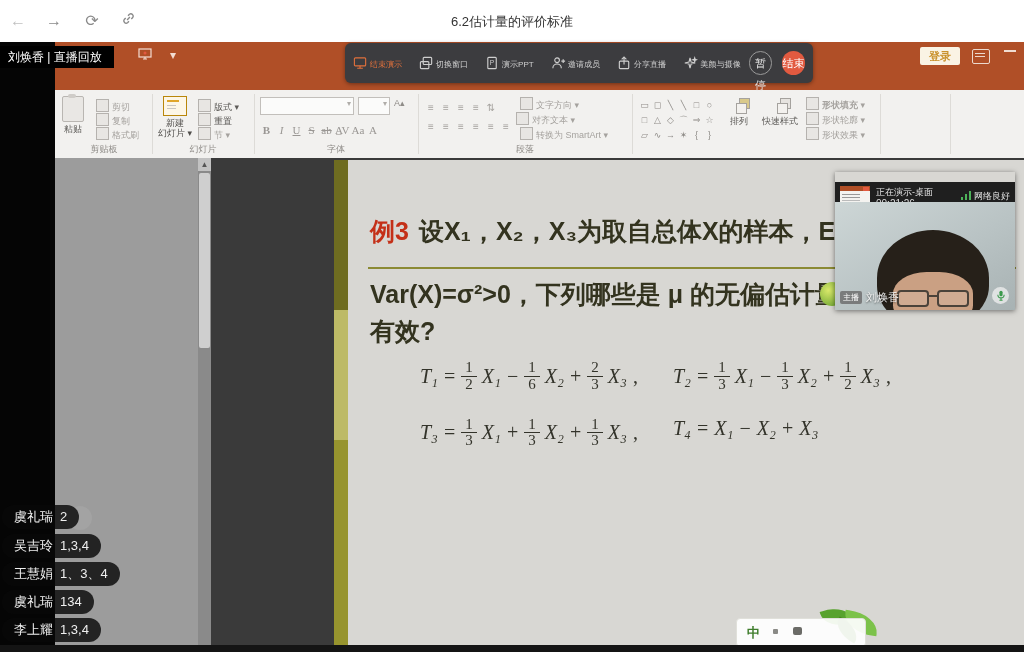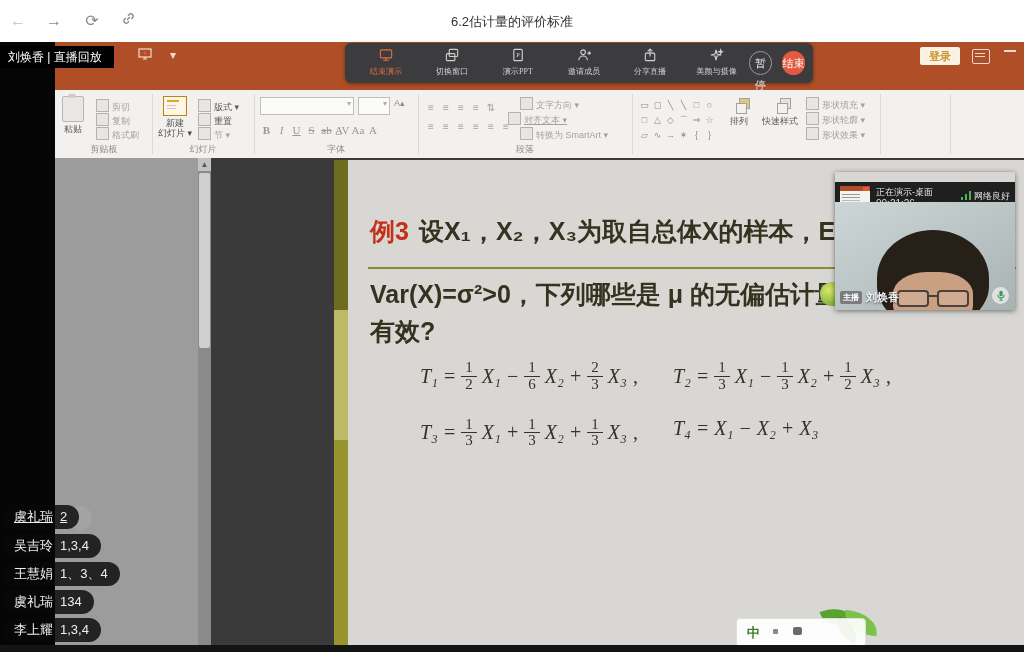--- a/index.html
+++ b/index.html
@@ -24,21 +24,21 @@
   #tabsrow{position:absolute;left:60px;top:70px;height:20px;display:flex;}
   .tab{padding:0 12px;font-size:12px;line-height:20px;color:#f7e4d8;white-space:nowrap;}
   .tab.selected{background:#f2f1ef;color:#b04f27;font-weight:bold;}
 
   #viewerlabel{left:0;top:46px;height:22px;background:#000;color:#fff;font-size:12px;line-height:22px;
                padding:0 12px 0 8px;white-space:nowrap;z-index:40;}
 
   
   #presentbar{left:345px;top:43px;width:468px;height:40px;background:#3c3c3f;border-radius:6px;z-index:45;
               display:flex;align-items:center;padding:0 8px;box-sizing:border-box;box-shadow:0 1px 4px rgba(0,0,0,.4);}
-  .tb-item{width:66px;display:flex;flex-direction:column;align-items:center;color:#cfcfcf;font-family:Liberation Serif, serif;}
+  .tb-item{width:66px;display:flex;flex-direction:row;align-items:center;color:#cfcfcf;}
   .tb-item svg{width:15px;height:15px;}
   .tb-item .lbl{font-size:9px;margin-top:2px;white-space:nowrap;transform:scale(.9);}
   .tb-item.active{color:#e0703c;}
   #pausebtn{margin-left:0;width:44px;height:22px;border:1px solid #9a9a9a;border-radius:12px;color:#e6e6e6;
             font-size:11px;text-align:center;line-height:22px;}
   #endbtn{margin-left:10px;width:48px;height:24px;background:#e25a40;border-radius:13px;color:#fff;
           font-size:11px;text-align:center;line-height:24px;}
 
   
   #ribbon{left:0;top:90px;width:1024px;height:68px;background:#f2f1ef;border-bottom:1px solid #c9c6c2;}
@@ -127,21 +127,21 @@
   .bars i:nth-child(3){left:8px;height:9px;}
   #wc-video{position:absolute;left:0;top:30px;width:180px;height:108px;overflow:hidden;
             background:linear-gradient(150deg,#cdd6d6 0%,#b9c3c4 55%,#a8b2b3 100%);}
   #wc-hair{position:absolute;left:42px;top:28px;width:112px;height:96px;background:#262019;border-radius:50% 50% 42% 42%;}
   #wc-face{position:absolute;left:58px;top:70px;width:80px;height:52px;background:#caa083;border-radius:42% 42% 36% 36%;}
   #wc-glasses{position:absolute;left:62px;top:88px;width:72px;height:14px;}
   #wc-glasses i{position:absolute;top:0;width:28px;height:13px;border:2px solid #4a423a;border-radius:4px;background:rgba(255,255,255,.12);}
   #wc-glasses i:first-child{left:0;}
   #wc-glasses i:last-child{right:0;}
   #wc-glasses:before{content:"";position:absolute;left:30px;top:5px;width:12px;height:2px;background:#4a423a;}
-  #wc-name{position:absolute;left:5px;bottom:5px;display:flex;align-items:center;gap:4px;font-weight:bold;}
+  #wc-name{position:absolute;left:5px;bottom:5px;display:flex;align-items:center;gap:4px;}
   #wc-role{background:rgba(110,110,110,.85);color:#fff;font-size:8px;padding:1px 3px;border-radius:2px;}
   #wc-pername{color:#f2f2f2;font-size:11px;text-shadow:0 1px 2px rgba(0,0,0,.6);}
   #wc-mic{position:absolute;right:6px;bottom:6px;width:17px;height:17px;border-radius:50%;background:rgba(240,240,240,.75);}
   #wc-mic svg{position:absolute;left:3.5px;top:3px;width:10px;height:11px;}
 
   
   .chatpill{position:absolute;left:2px;height:24px;background:rgba(8,8,8,.82);border-radius:13px;color:#efefef;
             font-size:13px;line-height:24px;padding:0 12px;white-space:nowrap;z-index:50;}
   .chatpill .cname{margin-right:7px;}
   #chatavatar{left:68px;top:506px;width:24px;height:24px;border-radius:50%;background:#a3a3a3;z-index:49;}
@@ -274,21 +274,21 @@
       <div style="position:absolute;left:138px;top:8px;font-size:9px;color:#8f8c88;">A▴</div>
       <div id="fontbtns" style="position:absolute;left:4px;top:30px;"><span class="fbtn" style="font-weight: bold;">B</span><span class="fbtn" style="font-style: italic;">I</span><span class="fbtn" style="text-decoration: underline;">U</span><span class="fbtn" style="text-decoration: line-through;">S</span><span class="fbtn" style="text-decoration: line-through;">ab</span><span class="fbtn">A̲V</span><span class="fbtn">Aa</span><span class="fbtn">A</span></div>
       <div class="glabel">字体</div>
     </div>
     <div class="gsep" style="left:418px;"></div>
 
     <div class="rgroup" style="left:420px;width:210px;">
       <div id="parrow1" style="position:absolute;left:4px;top:7px;"><span class="parbtn">≡</span><span class="parbtn">≡</span><span class="parbtn">≡</span><span class="parbtn">≡</span><span class="parbtn">⇅</span></div>
       <div id="parrow2" style="position:absolute;left:4px;top:26px;"><span class="parbtn">≡</span><span class="parbtn">≡</span><span class="parbtn">≡</span><span class="parbtn">≡</span><span class="parbtn">≡</span><span class="parbtn">≡</span></div>
       <div class="smallrow" style="left:100px;top:7px;"><span class="icbox"></span><span>文字方向 ▾</span></div>
-      <div class="smallrow" style="left:88px;top:22px;text-decoration:underline;"><span class="icbox"></span><span>对齐文本 ▾</span></div>
+      <div class="smallrow" style="left:96px;top:22px;"><span class="icbox"></span><span>对齐文本 ▾</span></div>
       <div class="smallrow" style="left:100px;top:37px;"><span class="icbox"></span><span>转换为 SmartArt ▾</span></div>
       <div class="glabel">段落</div>
     </div>
     <div class="gsep" style="left:632px;"></div>
 
     <div class="rgroup" style="left:634px;width:244px;">
       <div id="shapegrid" style="position:absolute;left:4px;top:6px;width:84px;line-height:13px;"><span class="shapecell">▭</span><span class="shapecell">◻</span><span class="shapecell">╲</span><span class="shapecell">╲</span><span class="shapecell">□</span><span class="shapecell">○</span><span class="shapecell">□</span><span class="shapecell">△</span><span class="shapecell">◇</span><span class="shapecell">⌒</span><span class="shapecell">⇒</span><span class="shapecell">☆</span><span class="shapecell">▱</span><span class="shapecell">∿</span><span class="shapecell">→</span><span class="shapecell">✶</span><span class="shapecell">{</span><span class="shapecell">}</span></div>
       <div class="bigbtn en" style="left:96px;top:8px;">
         <div class="arrico">
             <i></i>
@@ -296,21 +296,21 @@
           </div>
         <span>排列</span>
       </div>
       <div class="bigbtn" style="left:128px;top:8px;">
         <div class="arrico">
             <i style="background:#e6e3df;"></i>
             <i></i>
           </div>
         <span>快速样式</span>
       </div>
-      <div class="smallrow" style="left:172px;top:7px;"><span class="icbox"></span><span>形状填充 ▾</span></div>
+      <div class="smallrow" style="left:172px;top:7px;font-weight:bold;"><span class="icbox"></span><span>形状填充 ▾</span></div>
       <div class="smallrow" style="left:172px;top:22px;"><span class="icbox"></span><span>形状轮廓 ▾</span></div>
       <div class="smallrow" style="left:172px;top:37px;"><span class="icbox"></span><span>形状效果 ▾</span></div>
     </div>
     <div class="gsep" style="left:880px;"></div>
 
     <div class="gsep" style="left:950px;"></div>
 
   </div>
 
   <div id="workspace" class="abs"></div>
@@ -534,21 +534,21 @@
     <div id="wc-mic">
       <svg viewBox="0 0 12 14" fill="none" stroke="#3c9a4d" stroke-width="1.4">
         <rect x="4" y="1" width="4" height="7" rx="2" fill="#3c9a4d" stroke="none"></rect>
         <path d="M2 6 a4 4 0 0 0 8 0 M6 10 v3 M4 13 h4"></path>
       </svg>
     </div>
   </div>
 
   <div id="chatavatar" class="abs"></div>
   <div id="chatlayer">
-      <div class="chatpill" style="top: 505px; text-decoration: underline;"><span class="cname">虞礼瑞</span><span>2</span></div>
+      <div class="chatpill" style="top: 505px;"><span class="cname">虞礼瑞</span><span>2</span></div>
       <div class="chatpill" style="top: 534px;"><span class="cname">吴吉玲</span><span>1,3,4</span></div>
       <div class="chatpill" style="top: 562px;"><span class="cname">王慧娟</span><span>1、3、4</span></div>
       <div class="chatpill" style="top: 590px;"><span class="cname">虞礼瑞</span><span>134</span></div>
       <div class="chatpill" style="top: 618px;"><span class="cname">李上耀</span><span>1,3,4</span></div>
     </div>
 
   <div id="bottomstrip" class="abs"></div>
 </div>
 
 </body></html>

